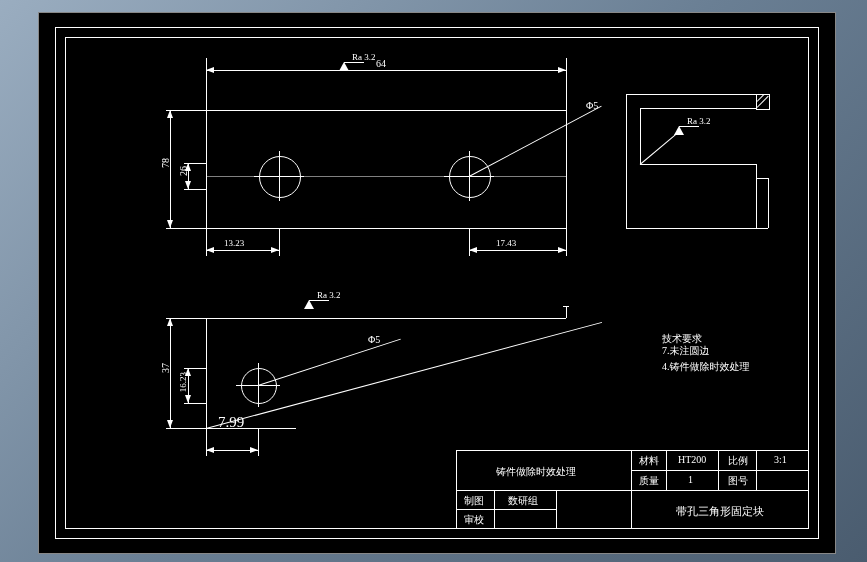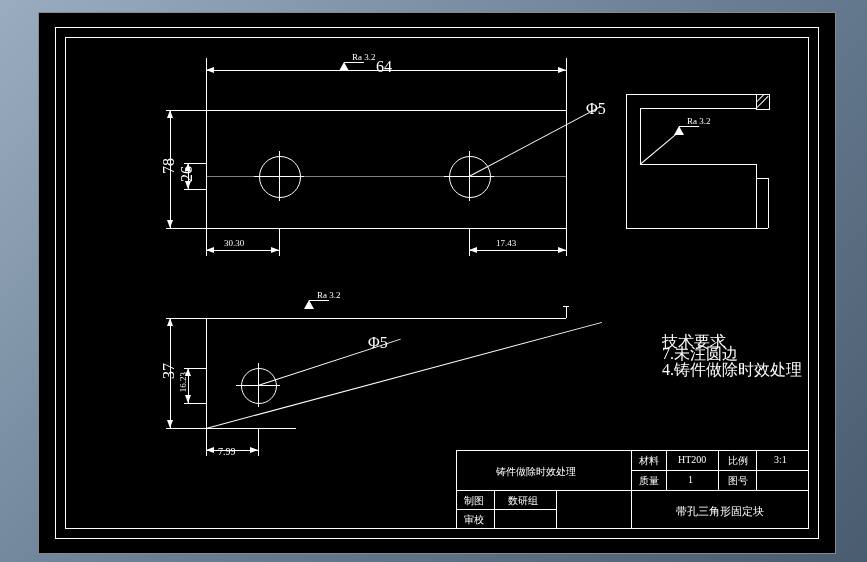--- a/index.html
+++ b/index.html
@@ -36,21 +36,21 @@
     bottom: 24px;
     border: 1px solid #fff;
   }
   .wline {
     position: absolute;
     background: #fff;
   }
   .txt {
     position: absolute;
     color: #fff;
-    font-size: 16px;
+    font-size: 10px;
     white-space: nowrap;
   }
   .txt-v {
     writing-mode: vertical-rl;
     transform: rotate(180deg);
   }
   .circle {
     position: absolute;
     border: 1px solid #fff;
     border-radius: 50%;
@@ -159,21 +159,21 @@
     <div class="wline" style="left:122px; top:125px; width:1px; height:26px;"></div>
     <div class="arrow-u" style="left:119px; top:125px;"></div>
     <div class="arrow-d" style="left:119px; top:143px;"></div>
     <div class="txt txt-v" style="left:112px; top:128px;">26</div>
 
     <div class="wline" style="left:140px; top:190px; width:1px; height:28px;"></div>
     <div class="wline" style="left:213px; top:190px; width:1px; height:28px;"></div>
     <div class="wline" style="left:140px; top:212px; width:73px; height:1px;"></div>
     <div class="arrow-l" style="left:140px; top:209px;"></div>
     <div class="arrow-r" style="left:205px; top:209px;"></div>
-    <div class="txt" style="left:158px; top:200px; font-size:9px;">30.30</div>
+    <div class="txt" style="left:158px; top:200px; font-size:9px;">13.23</div>
 
     <div class="wline" style="left:403px; top:190px; width:1px; height:28px;"></div>
     <div class="wline" style="left:500px; top:190px; width:1px; height:28px;"></div>
     <div class="wline" style="left:403px; top:212px; width:97px; height:1px;"></div>
     <div class="arrow-l" style="left:403px; top:209px;"></div>
     <div class="arrow-r" style="left:492px; top:209px;"></div>
     <div class="txt" style="left:430px; top:200px; font-size:9px;">17.43</div>
 
     <div class="wline" style="left:140px; top:280px; width:1px; height:110px;"></div>
     <div class="wline" style="left:140px; top:390px; width:90px; height:1px;"></div>
@@ -205,21 +205,21 @@
     <div class="wline" style="left:118px; top:365px; width:22px; height:1px;"></div>
     <div class="arrow-u" style="left:119px; top:330px;"></div>
     <div class="arrow-d" style="left:119px; top:357px;"></div>
     <div class="txt txt-v" style="left:112px; top:334px; font-size:9px;">16.23</div>
 
     <div class="wline" style="left:140px; top:390px; width:1px; height:28px;"></div>
     <div class="wline" style="left:192px; top:390px; width:1px; height:28px;"></div>
     <div class="wline" style="left:140px; top:412px; width:52px; height:1px;"></div>
     <div class="arrow-l" style="left:140px; top:409px;"></div>
     <div class="arrow-r" style="left:184px; top:409px;"></div>
-    <div class="txt" style="left:152px; top:408px; font-size:10px;">7.99</div>
+    <div class="txt" style="left:152px; top:376px; font-size:15px;">7.99</div>
 
     <div class="wline" style="left:560px; top:56px; width:1px; height:134px;"></div>
     <div class="wline" style="left:560px; top:56px; width:130px; height:1px;"></div>
     <div class="wline" style="left:690px; top:56px; width:1px; height:14px;"></div>
     <div class="wline" style="left:574px; top:70px; width:116px; height:1px;"></div>
     <div class="wline" style="left:574px; top:70px; width:1px; height:56px;"></div>
     <div class="wline" style="left:574px; top:126px; width:116px; height:1px;"></div>
     <div class="wline" style="left:690px; top:126px; width:1px; height:64px;"></div>
     <div class="wline" style="left:560px; top:190px; width:130px; height:1px;"></div>
     <div class="wline" style="left:690px; top:140px; width:12px; height:1px;"></div>

